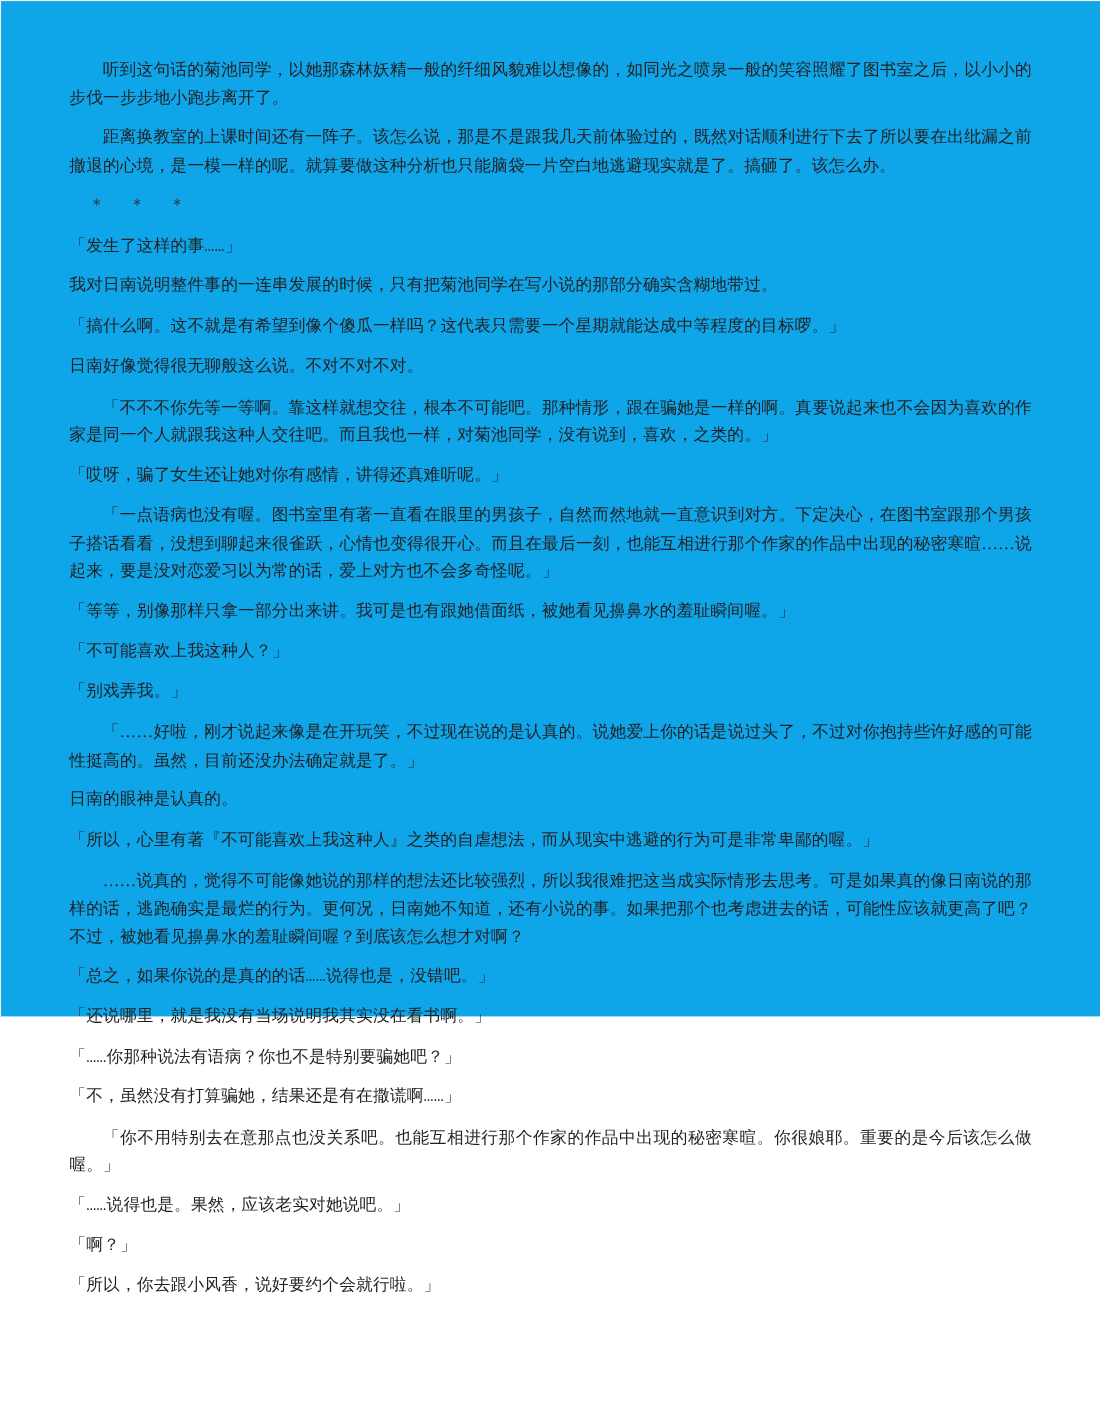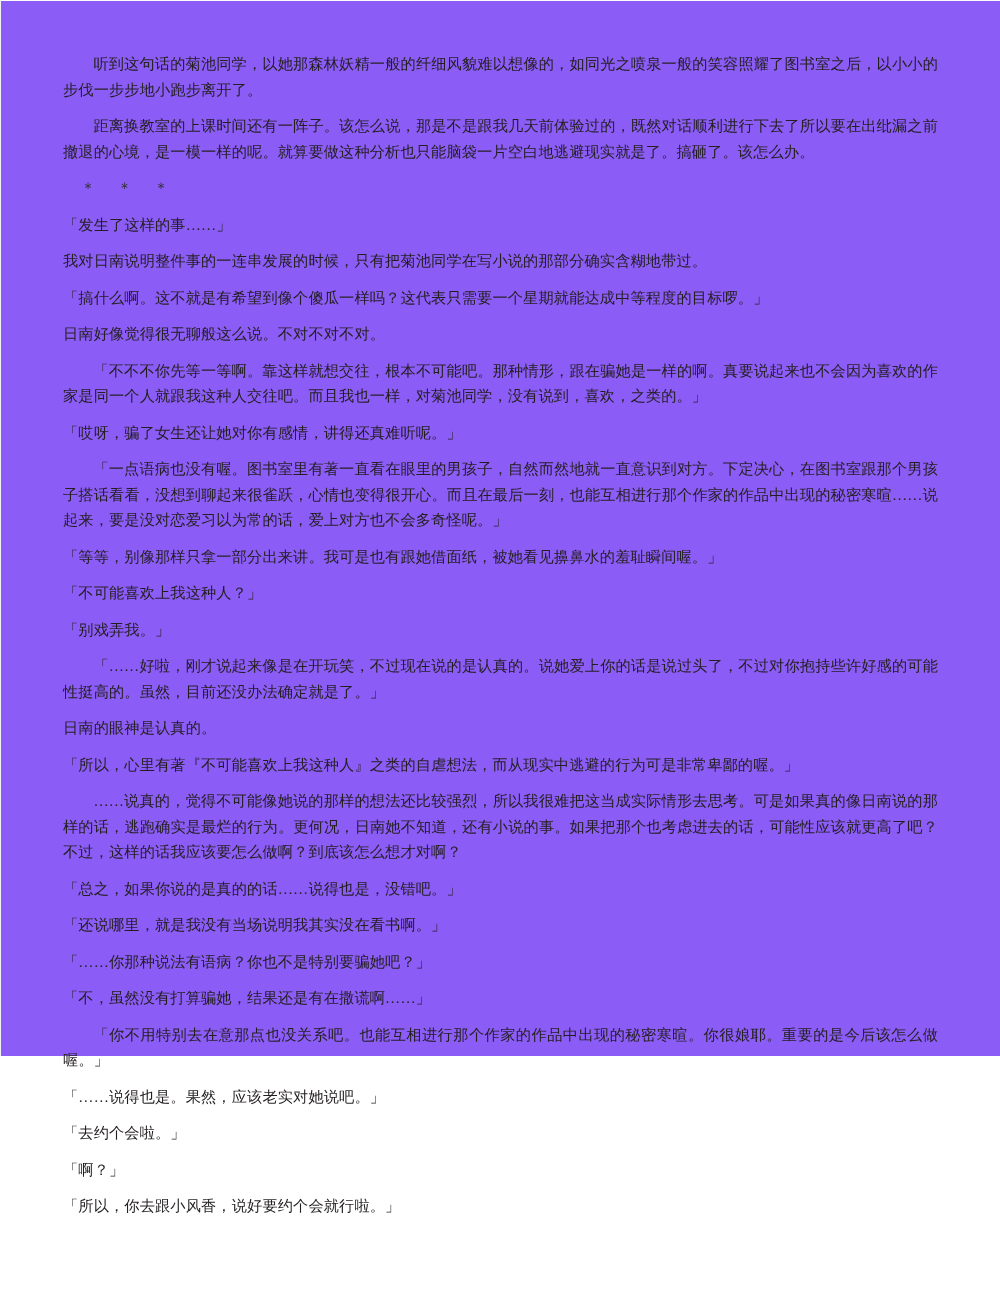--- a/index.html
+++ b/index.html
@@ -11,22 +11,22 @@
   body {
     width: 1000px;
     height: 1294px;
     font-family: "Liberation Serif", "DejaVu Serif", serif;
     color: #231f20;
     overflow: hidden;
   }
   .page {
     position: relative;
     width: 1000px;
-    height: 1056px;
-    background: #8b5cf6;
+    height: 924px;
+    background: #0ea5e9;
     box-sizing: border-box;
     border-left: 1px solid #f2f2f2;
     border-top: 1px solid #fbfbfb;
   }
   .page-body {
     position: absolute;
     left: 62px;
     top: 50px;
     width: 875px;
   }
@@ -38,31 +38,33 @@
     text-justify: inter-ideograph;
     letter-spacing: 0.15px;
     word-break: break-all;
     color: #231f20;
   }
   p.indent {
     text-indent: 2em;
   }
   p.noindent {
     text-indent: 0;
+    font-family: Liberation Mono, monospace;
   }
   p.sep {
     margin: 0 0 11px 0;
     text-indent: 1.15em;
     font-size: 15.2px;
     line-height: 25.5px;
     letter-spacing: 1.4em;
     color: #333033;
   }
   p.gap-before {
     margin-top: 10px;
+    font-family: Liberation Mono, monospace;
   }
 </style>
 </head>
 <body>
 
 <div class="page">
   <div class="page-body">
 
     <p class="para indent">听到这句话的菊池同学，以她那森林妖精一般的纤细风貌难以想像的，如同光之喷泉一般的笑容照耀了图书室之后，以小小的步伐一步步地小跑步离开了。</p>
 
@@ -90,35 +92,34 @@
     <p class="para noindent">「不可能喜欢上我这种人？」</p>
 
     <p class="para noindent">「别戏弄我。」</p>
 
     <p class="para indent">「……好啦，刚才说起来像是在开玩笑，不过现在说的是认真的。说她爱上你的话是说过头了，不过对你抱持些许好感的可能性挺高的。虽然，目前还没办法确定就是了。」</p>
 
     <p class="para noindent">日南的眼神是认真的。</p>
 
     <p class="para noindent">「所以，心里有著『不可能喜欢上我这种人』之类的自虐想法，而从现实中逃避的行为可是非常卑鄙的喔。」</p>
 
-    <p class="para indent">……说真的，觉得不可能像她说的那样的想法还比较强烈，所以我很难把这当成实际情形去思考。可是如果真的像日南说的那样的话，逃跑确实是最烂的行为。更何况，日南她不知道，还有小说的事。如果把那个也考虑进去的话，可能性应该就更高了吧？不过，这样的话我应该要怎么做啊？到底该怎么想才对啊？</p>
+    <p class="para indent">……说真的，觉得不可能像她说的那样的想法还比较强烈，所以我很难把这当成实际情形去思考。可是如果真的像日南说的那样的话，逃跑确实是最烂的行为。更何况，日南她不知道，还有小说的事。如果把那个也考虑进去的话，可能性应该就更高了吧？不过，被她看见擤鼻水的羞耻瞬间喔？到底该怎么想才对啊？</p>
 
     <p class="para noindent">「总之，如果你说的是真的的话……说得也是，没错吧。」</p>
 
 
     <p class="para noindent">「还说哪里，就是我没有当场说明我其实没在看书啊。」</p>
 
     <p class="para noindent">「……你那种说法有语病？你也不是特别要骗她吧？」</p>
 
     <p class="para noindent">「不，虽然没有打算骗她，结果还是有在撒谎啊……」</p>
 
     <p class="para indent">「你不用特别去在意那点也没关系吧。也能互相进行那个作家的作品中出现的秘密寒暄。你很娘耶。重要的是今后该怎么做喔。」</p>
 
     <p class="para noindent">「……说得也是。果然，应该老实对她说吧。」</p>
 
-    <p class="para noindent">「去约个会啦。」</p>
 
     <p class="para noindent">「啊？」</p>
 
     <p class="para noindent">「所以，你去跟小风香，说好要约个会就行啦。」</p>
 
   </div>
 </div>
 
 </body></html>

